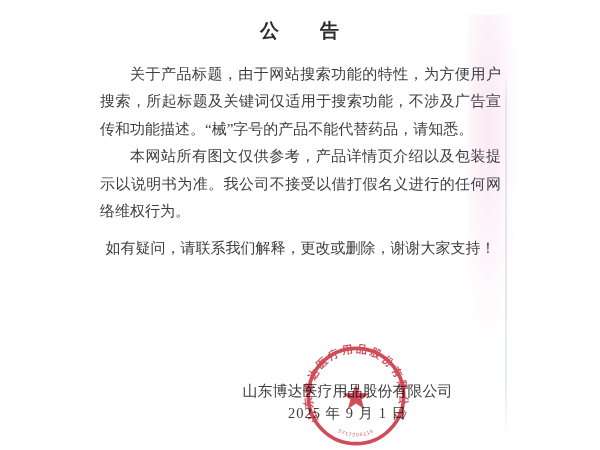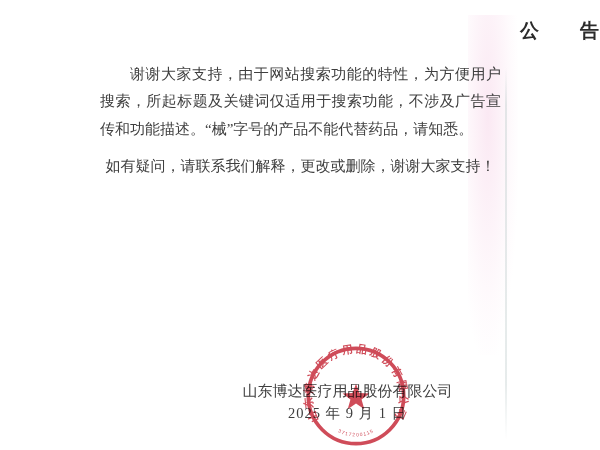--- a/index.html
+++ b/index.html
@@ -16,21 +16,21 @@
     background:radial-gradient(ellipse at 40% 30%, rgba(247,214,233,0.55), rgba(252,236,245,0.25) 55%, rgba(255,255,255,0) 75%);
     pointer-events:none;
   }
   .page-edge-line{
     position:absolute;left:505px;top:68px;width:2px;height:372px;
     background:linear-gradient(to bottom, rgba(205,214,214,0.0), rgba(201,212,212,0.5) 10%, rgba(201,212,212,0.45) 85%, rgba(205,214,214,0.0));
     pointer-events:none;
   }
   .title{
     position:absolute;top:18px;left:0;width:100%;
-    margin:0;text-align:right;
+    margin:0;text-align:center;
     font-size:19px;font-weight:bold;color:#2b2b2b;
     letter-spacing:1px;
   }
   .body{
     position:absolute;top:61px;left:100px;width:401px;
     font-size:15px;line-height:27.4px;color:#3e3e3e;
     text-align:justify;
   }
   .body p{margin:0;text-indent:2em;}
   .body p.closing{
@@ -52,21 +52,22 @@
 <body>
 
 <div class="page">
 
   <div class="pink-smudge"></div>
   <div class="page-edge-line"></div>
 
   <h1 class="title">公　　告</h1>
 
   <div class="body">
-    <p>谢谢大家支持，由于网站搜索功能的特性，为方便用户搜索，所起标题及关键词仅适用于搜索功能，不涉及广告宣传和功能描述。“械”字号的产品不能代替药品，请知悉。</p>
+    <p>关于产品标题，由于网站搜索功能的特性，为方便用户搜索，所起标题及关键词仅适用于搜索功能，不涉及广告宣传和功能描述。“械”字号的产品不能代替药品，请知悉。</p>
+    <p>本网站所有图文仅供参考，产品详情页介绍以及包装提示以说明书为准。我公司不接受以借打假名义进行的任何网络维权行为。</p>
     <p class="closing">如有疑问，请联系我们解释，更改或删除，谢谢大家支持！</p>
   </div>
 
   <div class="signature">
     <div class="company">山东博达医疗用品股份有限公司</div>
     <div class="date">2025 年 9 月 1 日</div>
   </div>
 
   <svg class="stamp" viewBox="0 0 120 120" xmlns="http://www.w3.org/2000/svg" aria-hidden="true">
     <defs>

